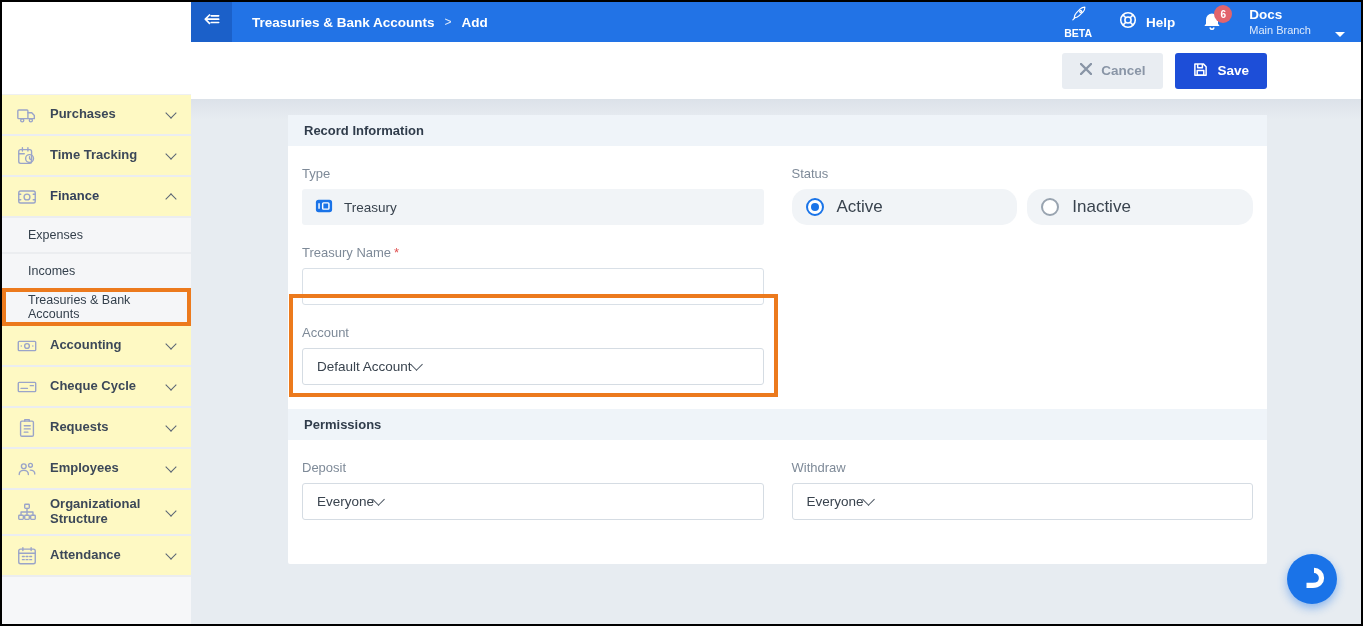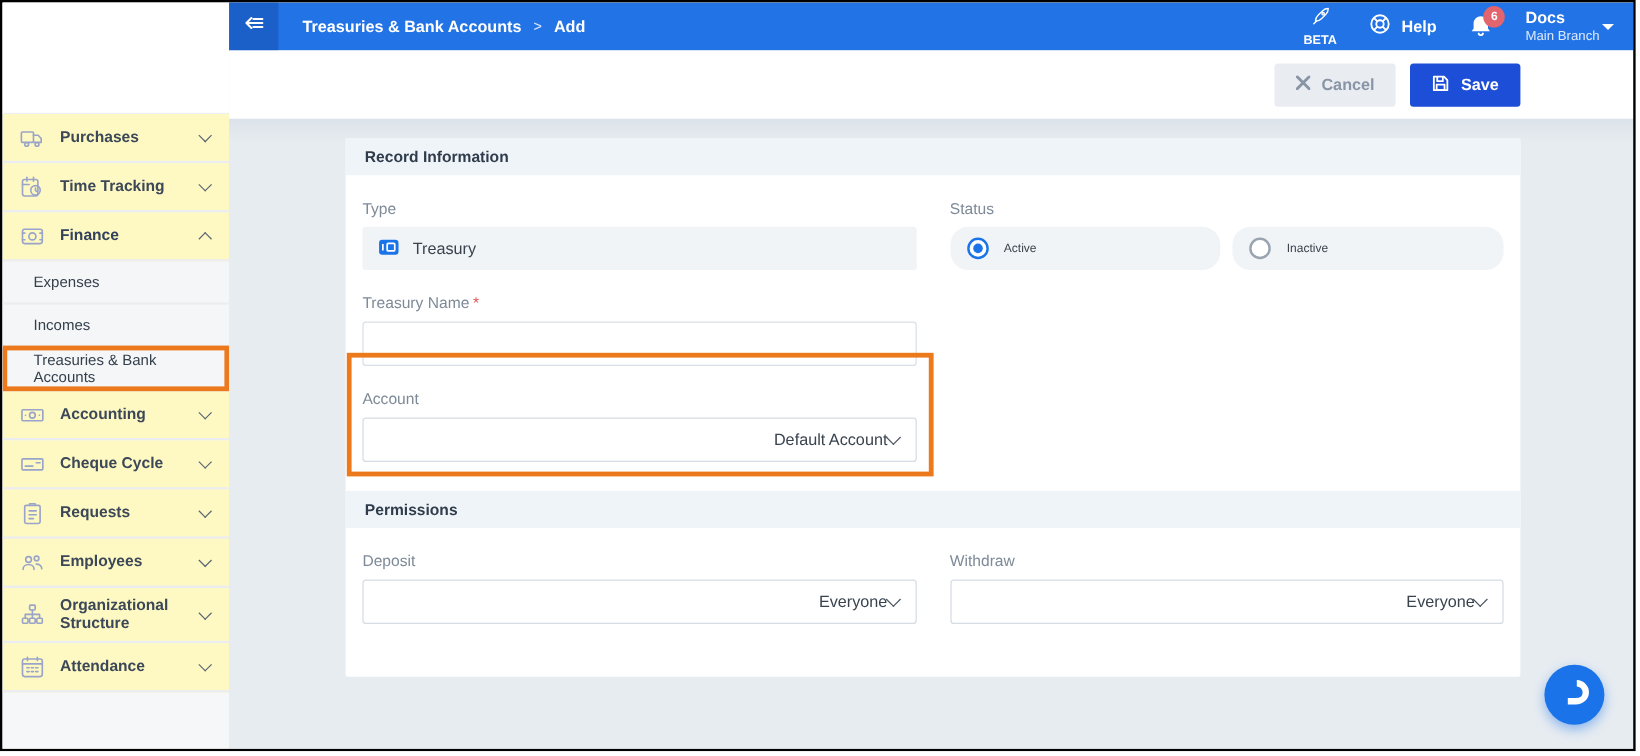--- a/index.html
+++ b/index.html
@@ -39,21 +39,21 @@
   .beta { display:flex; flex-direction:column; align-items:center; cursor:pointer; }
   .beta svg { width:17px; height:17px; stroke:#fff; fill:none; stroke-width:1.6; stroke-linecap:round; stroke-linejoin:round; }
   .beta-label { font-size:10.5px; font-weight:700; margin-top:1px; }
   .help { display:flex; align-items:center; gap:8px; cursor:pointer; }
   .help svg { width:20px; height:20px; stroke:#fff; fill:none; stroke-width:1.7; }
   .help-label { font-size:13.5px; font-weight:700; }
   .bell-wrap { position:relative; cursor:pointer; }
   .bell-wrap svg { width:22px; height:22px; display:block; }
   .badge { position:absolute; top:-6px; right:-9px; min-width:18px; height:18px; border-radius:50%;
            background:#e2646c; color:#fff; font-size:10px; font-weight:700; display:flex; align-items:center; justify-content:center; }
-  .docs { display:flex; align-items:center; gap:2px; cursor:pointer; }
+  .docs { display:flex; align-items:flex-end; gap:24px; cursor:pointer; }
   .docs-text { display:flex; flex-direction:column; line-height:1.2; }
   .docs-name { font-size:13.5px; font-weight:700; }
   .docs-branch { font-size:11px; color:rgba(255,255,255,.85); }
   .caret-down { width:0; height:0; border-left:5px solid transparent; border-right:5px solid transparent; border-top:5px solid #fff; }
 
   
   .toolbar { height:57px; flex:0 0 57px; background:#fff; display:flex; align-items:center; justify-content:flex-end; gap:12px; padding-right:94px; }
   .btn { height:36px; border:none; border-radius:3px; font-family:inherit; font-size:13.5px; font-weight:700;
          display:inline-flex; align-items:center; gap:9px; padding:0 18px; cursor:pointer; }
   .btn-cancel { background:#e9edf2; color:#8995a6; }
@@ -67,31 +67,31 @@
   .section-band { height:31px; background:#eff4f9; display:flex; align-items:center; padding:0 16px;
                   font-size:13px; font-weight:700; color:#303c4b; }
   .section-band.mt { margin-top:24px; }
   .row { display:grid; grid-template-columns:1fr 1fr; column-gap:28px; padding:0 14px; }
   .field-label { font-size:13px; color:#7e8a98; margin:20px 0 8px; }
   .req { color:#e05252; margin-left:3px; }
   .type-box { height:36px; background:#f1f4f7; border-radius:3px; display:flex; align-items:center; gap:11px; padding:0 13px;
               font-size:13.5px; color:#39434e; }
   .radios { display:grid; grid-template-columns:1fr 1fr; gap:10px; }
   .radio-box { height:36px; background:#f1f4f7; border-radius:15px; display:flex; align-items:center; gap:13px; padding:0 14px;
-               font-size:10px; color:#39434e; cursor:pointer; }
+               font-size:17px; color:#39434e; cursor:pointer; }
   .radio { width:18px; height:18px; border-radius:50%; display:flex; align-items:center; justify-content:center; background:#fff; }
   .radio.on { border:2px solid #1a74e8; }
   .radio.off { border:2px solid #99a4b0; }
   .radio .dot { width:8px; height:8px; border-radius:50%; background:#1a74e8; }
   .text-input { width:100%; height:37px; border:1px solid #d9e0e7; border-radius:3px; background:#fff; font-family:inherit; font-size:13.5px; padding:0 10px; color:#39434e; }
   .textarea-wrap { position:relative; }
   .text-area { width:100%; height:73px; border:1px solid #d9e0e7; border-radius:3px; background:#fff; resize:none; font-family:inherit; font-size:13.5px; padding:8px 10px; color:#39434e; display:block; }
   .resize-grip { position:absolute; right:3px; bottom:4px; width:9px; height:9px; pointer-events:none; }
   .resize-grip svg { display:block; stroke:#9aa4af; stroke-width:1; }
-  .select { height:37px; border:1px solid #d5dce3; border-radius:3px; background:#fff; display:flex; align-items:center; justify-content:flex-end;
+  .select { height:37px; border:1px solid #d5dce3; border-radius:3px; background:#fff; display:flex; align-items:center; justify-content:flex-start;
             padding:0 14px; font-size:13.5px; color:#39434e; cursor:pointer; }
   .select-chev { width:9px; height:9px; border-right:1.8px solid #4a5561; border-bottom:1.8px solid #4a5561; transform:rotate(45deg); margin-top:-4px; }
   .account-group { position:relative; }
   .annotation.account-hl { inset:-11px -14px -12px -13px; }
 
   
   .fab { position:absolute; right:24px; bottom:20px; width:50px; height:50px; border-radius:50%; background:#1a73e8;
          box-shadow:0 4px 10px rgba(26,115,232,.45); display:flex; align-items:center; justify-content:center; cursor:pointer; }
 </style>
 </head>

